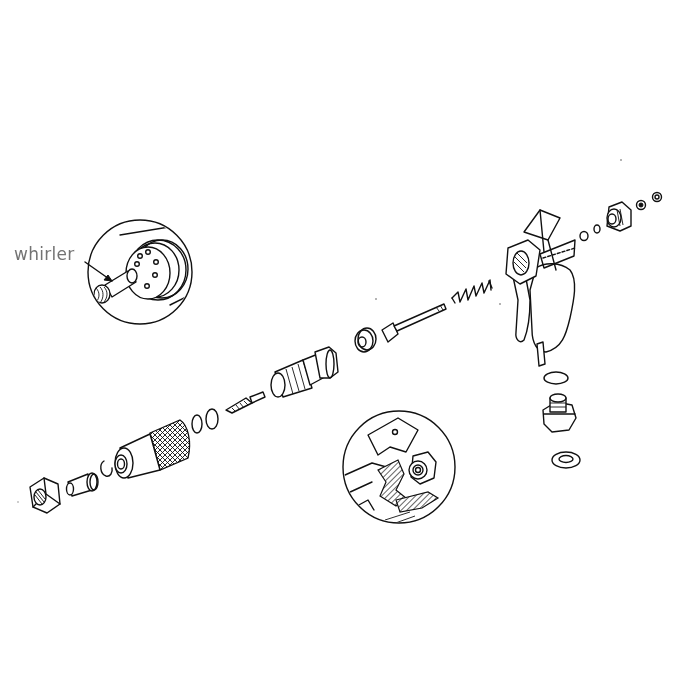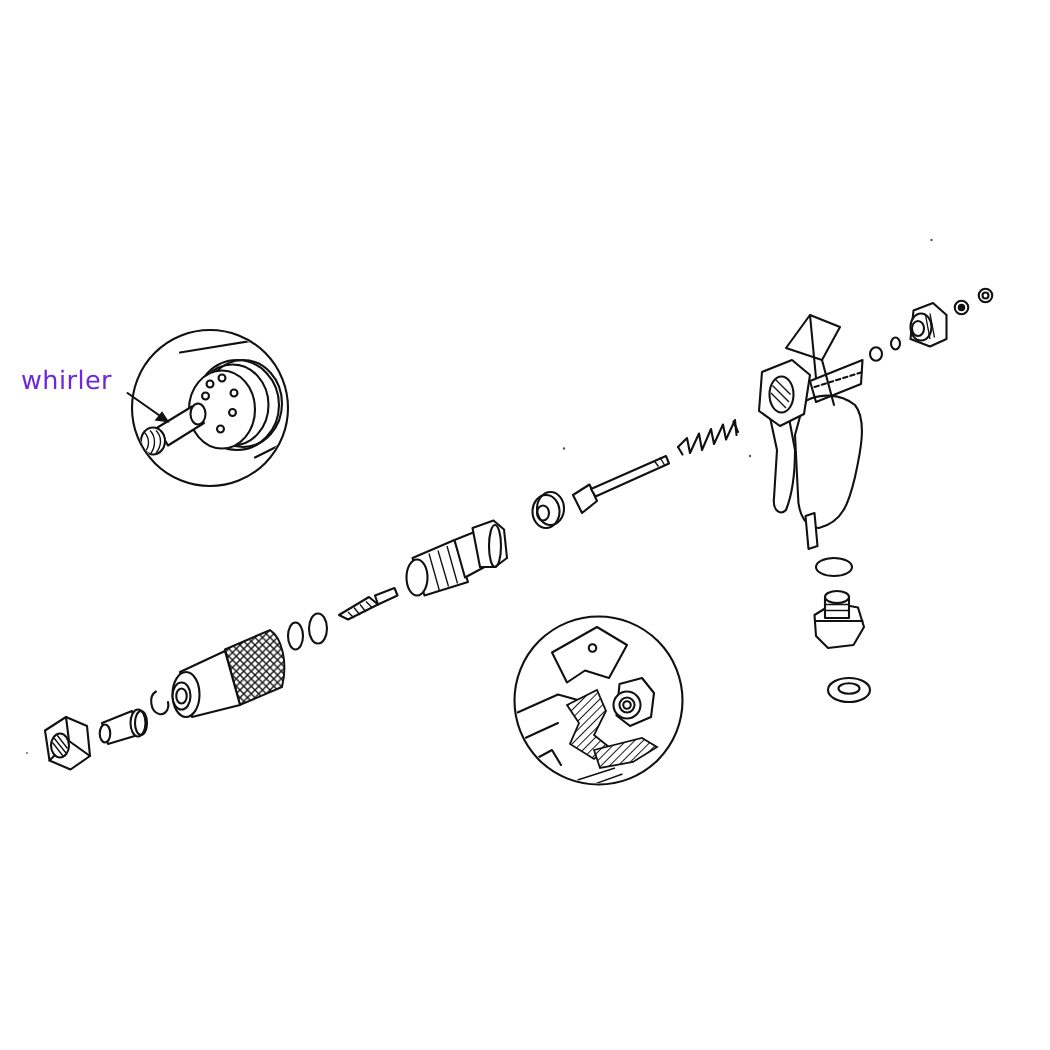--- a/index.html
+++ b/index.html
@@ -2,21 +2,21 @@
 <html><head>
 <meta charset="utf-8">
 <style>
   html, body { margin: 0; padding: 0; background: #ffffff; }
   body { width: 700px; height: 700px; position: relative; overflow: hidden; }
   .canvas { position: absolute; left: 0; top: 0; width: 700px; height: 700px; }
   .label {
     position: absolute;
     font-family: "DejaVu Sans", sans-serif;
     font-size: 17px;
-    color: #6d28d9;
+    color: #737373;
     letter-spacing: 0.3px;
   }
   svg { position: absolute; left: 0; top: 0; }
   .ln { fill: none; stroke: #111; stroke-width: 1.4; stroke-linejoin: round; stroke-linecap: round; }
   .lnt { fill: none; stroke: #111; stroke-width: 0.9; }
   .fillw { fill: #fff; stroke: #111; stroke-width: 1.4; stroke-linejoin: round; }
   .dark { fill: #111; stroke: #111; stroke-width: 1; }
   .hatch { fill: url(#hatch); stroke: #111; stroke-width: 1.2; }
   .knurl { fill: url(#knurl); stroke: #111; stroke-width: 1.3; }
 </style>

